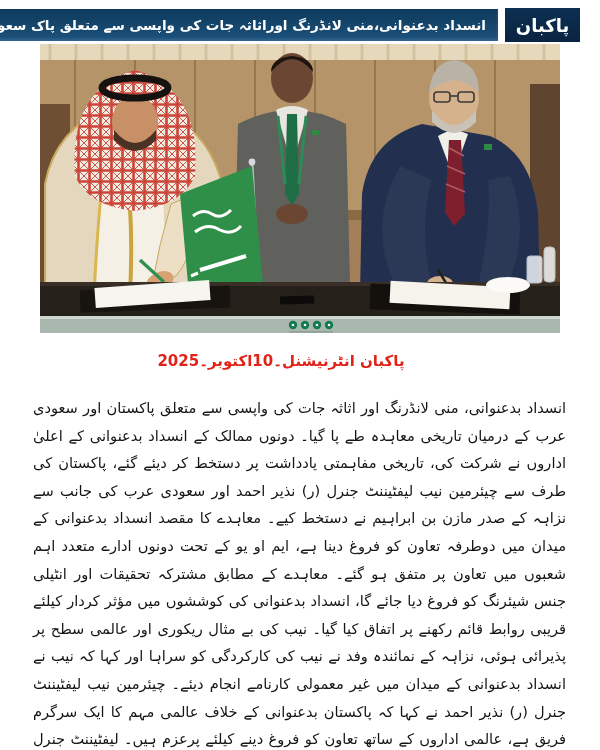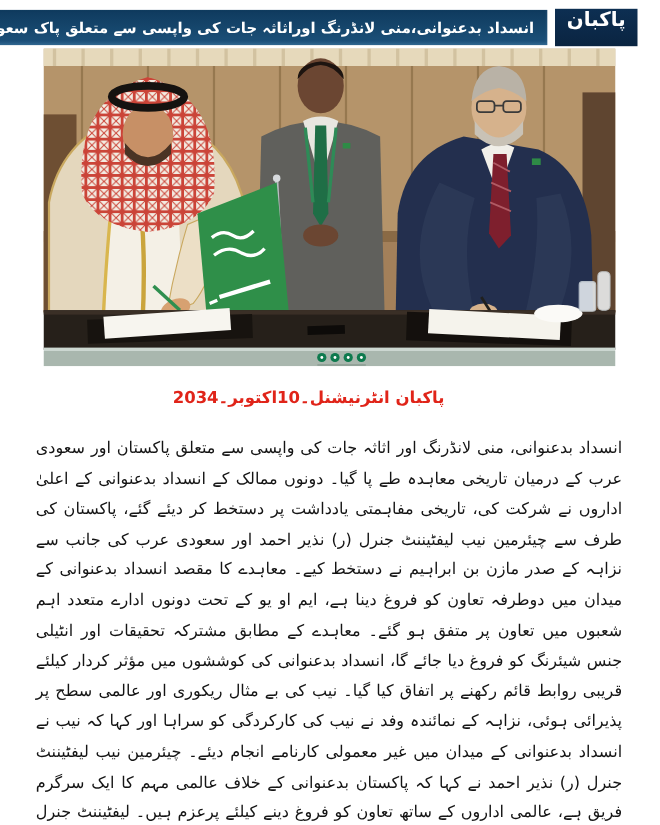--- a/index.html
+++ b/index.html
@@ -2,21 +2,21 @@
 <html lang="ur" dir="rtl"><head>
 <meta charset="utf-8">
 <style>
   html,body{margin:0;padding:0;background:#ffffff;}
   .page{position:relative;width:600px;height:750px;background:#fff;overflow:hidden;
         font-family:"DejaVu Sans",sans-serif;}
   
   .header{position:absolute;top:8px;left:38px;right:20px;height:34px;
           display:flex;flex-direction:row;gap:7px;direction:rtl;}
   .logo-box{width:75px;height:34px;background:linear-gradient(180deg,#0d2f52,#0a2441);
-            color:#fff;font-weight:bold;font-size:18px;display:flex;align-items:flex-start;
+            color:#fff;font-weight:bold;font-size:18px;display:flex;align-items:center;
             justify-content:center;flex:0 0 auto;}
   .headline-bar{flex:1;height:32px;margin-top:1px;
             background:linear-gradient(180deg,#0f3a5e 0%,#16476d 55%,#1d527c 100%);
             color:#fff;display:flex;align-items:center;direction:rtl;
             padding:0 12px 0 8px;box-shadow:inset 0 -2px 3px rgba(120,170,210,.25);}
   .headline-bar span{font-size:13.5px;font-weight:bold;white-space:nowrap;overflow:hidden;}
   
   .photo{position:absolute;top:44px;left:40px;width:520px;height:289px;}
   
   .dateline{position:absolute;top:352px;left:0;width:600px;text-align:center;
@@ -177,20 +177,20 @@
             <circle cx="277" cy="281" r="1.3" fill="#fff"></circle>
           <circle cx="289" cy="281" r="4.2" fill="#0e7a4e"></circle>
             <circle cx="289" cy="281" r="1.3" fill="#fff"></circle>
           <rect x="249" y="287" width="44" height="1.6" fill="#8fa096"></rect>
         </g>
       </g>
     </svg>
   </div>
 
   <div class="dateline">
-    <span>پاکبان انٹرنیشنل۔10اکتوبر۔2034</span>
+    <span>پاکبان انٹرنیشنل۔10اکتوبر۔2025</span>
   </div>
 
   <div class="article">
     <p>انسداد بدعنوانی، منی لانڈرنگ اور اثاثہ جات کی واپسی سے متعلق پاکستان اور سعودی عرب کے درمیان تاریخی معاہدہ طے پا گیا۔ دونوں ممالک کے انسداد بدعنوانی کے اعلیٰ اداروں نے شرکت کی، تاریخی مفاہمتی یادداشت پر دستخط کر دیئے گئے، پاکستان کی طرف سے چیئرمین نیب لیفٹیننٹ جنرل (ر) نذیر احمد اور سعودی عرب کی جانب سے نزاہہ کے صدر مازن بن ابراہیم نے دستخط کیے۔ معاہدے کا مقصد انسداد بدعنوانی کے میدان میں دوطرفہ تعاون کو فروغ دینا ہے، ایم او یو کے تحت دونوں ادارے متعدد اہم شعبوں میں تعاون پر متفق ہو گئے۔ معاہدے کے مطابق مشترکہ تحقیقات اور انٹیلی جنس شیئرنگ کو فروغ دیا جائے گا، انسداد بدعنوانی کی کوششوں میں مؤثر کردار کیلئے قریبی روابط قائم رکھنے پر اتفاق کیا گیا۔ نیب کی بے مثال ریکوری اور عالمی سطح پر پذیرائی ہوئی، نزاہہ کے نمائندہ وفد نے نیب کی کارکردگی کو سراہا اور کہا کہ نیب نے انسداد بدعنوانی کے میدان میں غیر معمولی کارنامے انجام دیئے۔ چیئرمین نیب لیفٹیننٹ جنرل (ر) نذیر احمد نے کہا کہ پاکستان بدعنوانی کے خلاف عالمی مہم کا ایک سرگرم فریق ہے، عالمی اداروں کے ساتھ تعاون کو فروغ دینے کیلئے پرعزم ہیں۔ لیفٹیننٹ جنرل (ر) نذیر احمد نے سعودی قیادت کو بدعنوانی سے متعلق اقدامات پر خراج تحسین پیش کیا اور کہا کہ سعودی عرب نے خطے میں ایک نئی سمت اور قیادت فراہم کی۔ چیئرمین نیب کا کہنا تھا کہ معاہدہ پاک سعودی عرب برادرانہ تعلقات کو مزید وسعت دے گا، چیئرمین نیب نے نزاہہ کے صدر کو دورہ پاکستان کی دعوت دی۔</p>
   </div>
 
 </div>
 
 </body></html>

